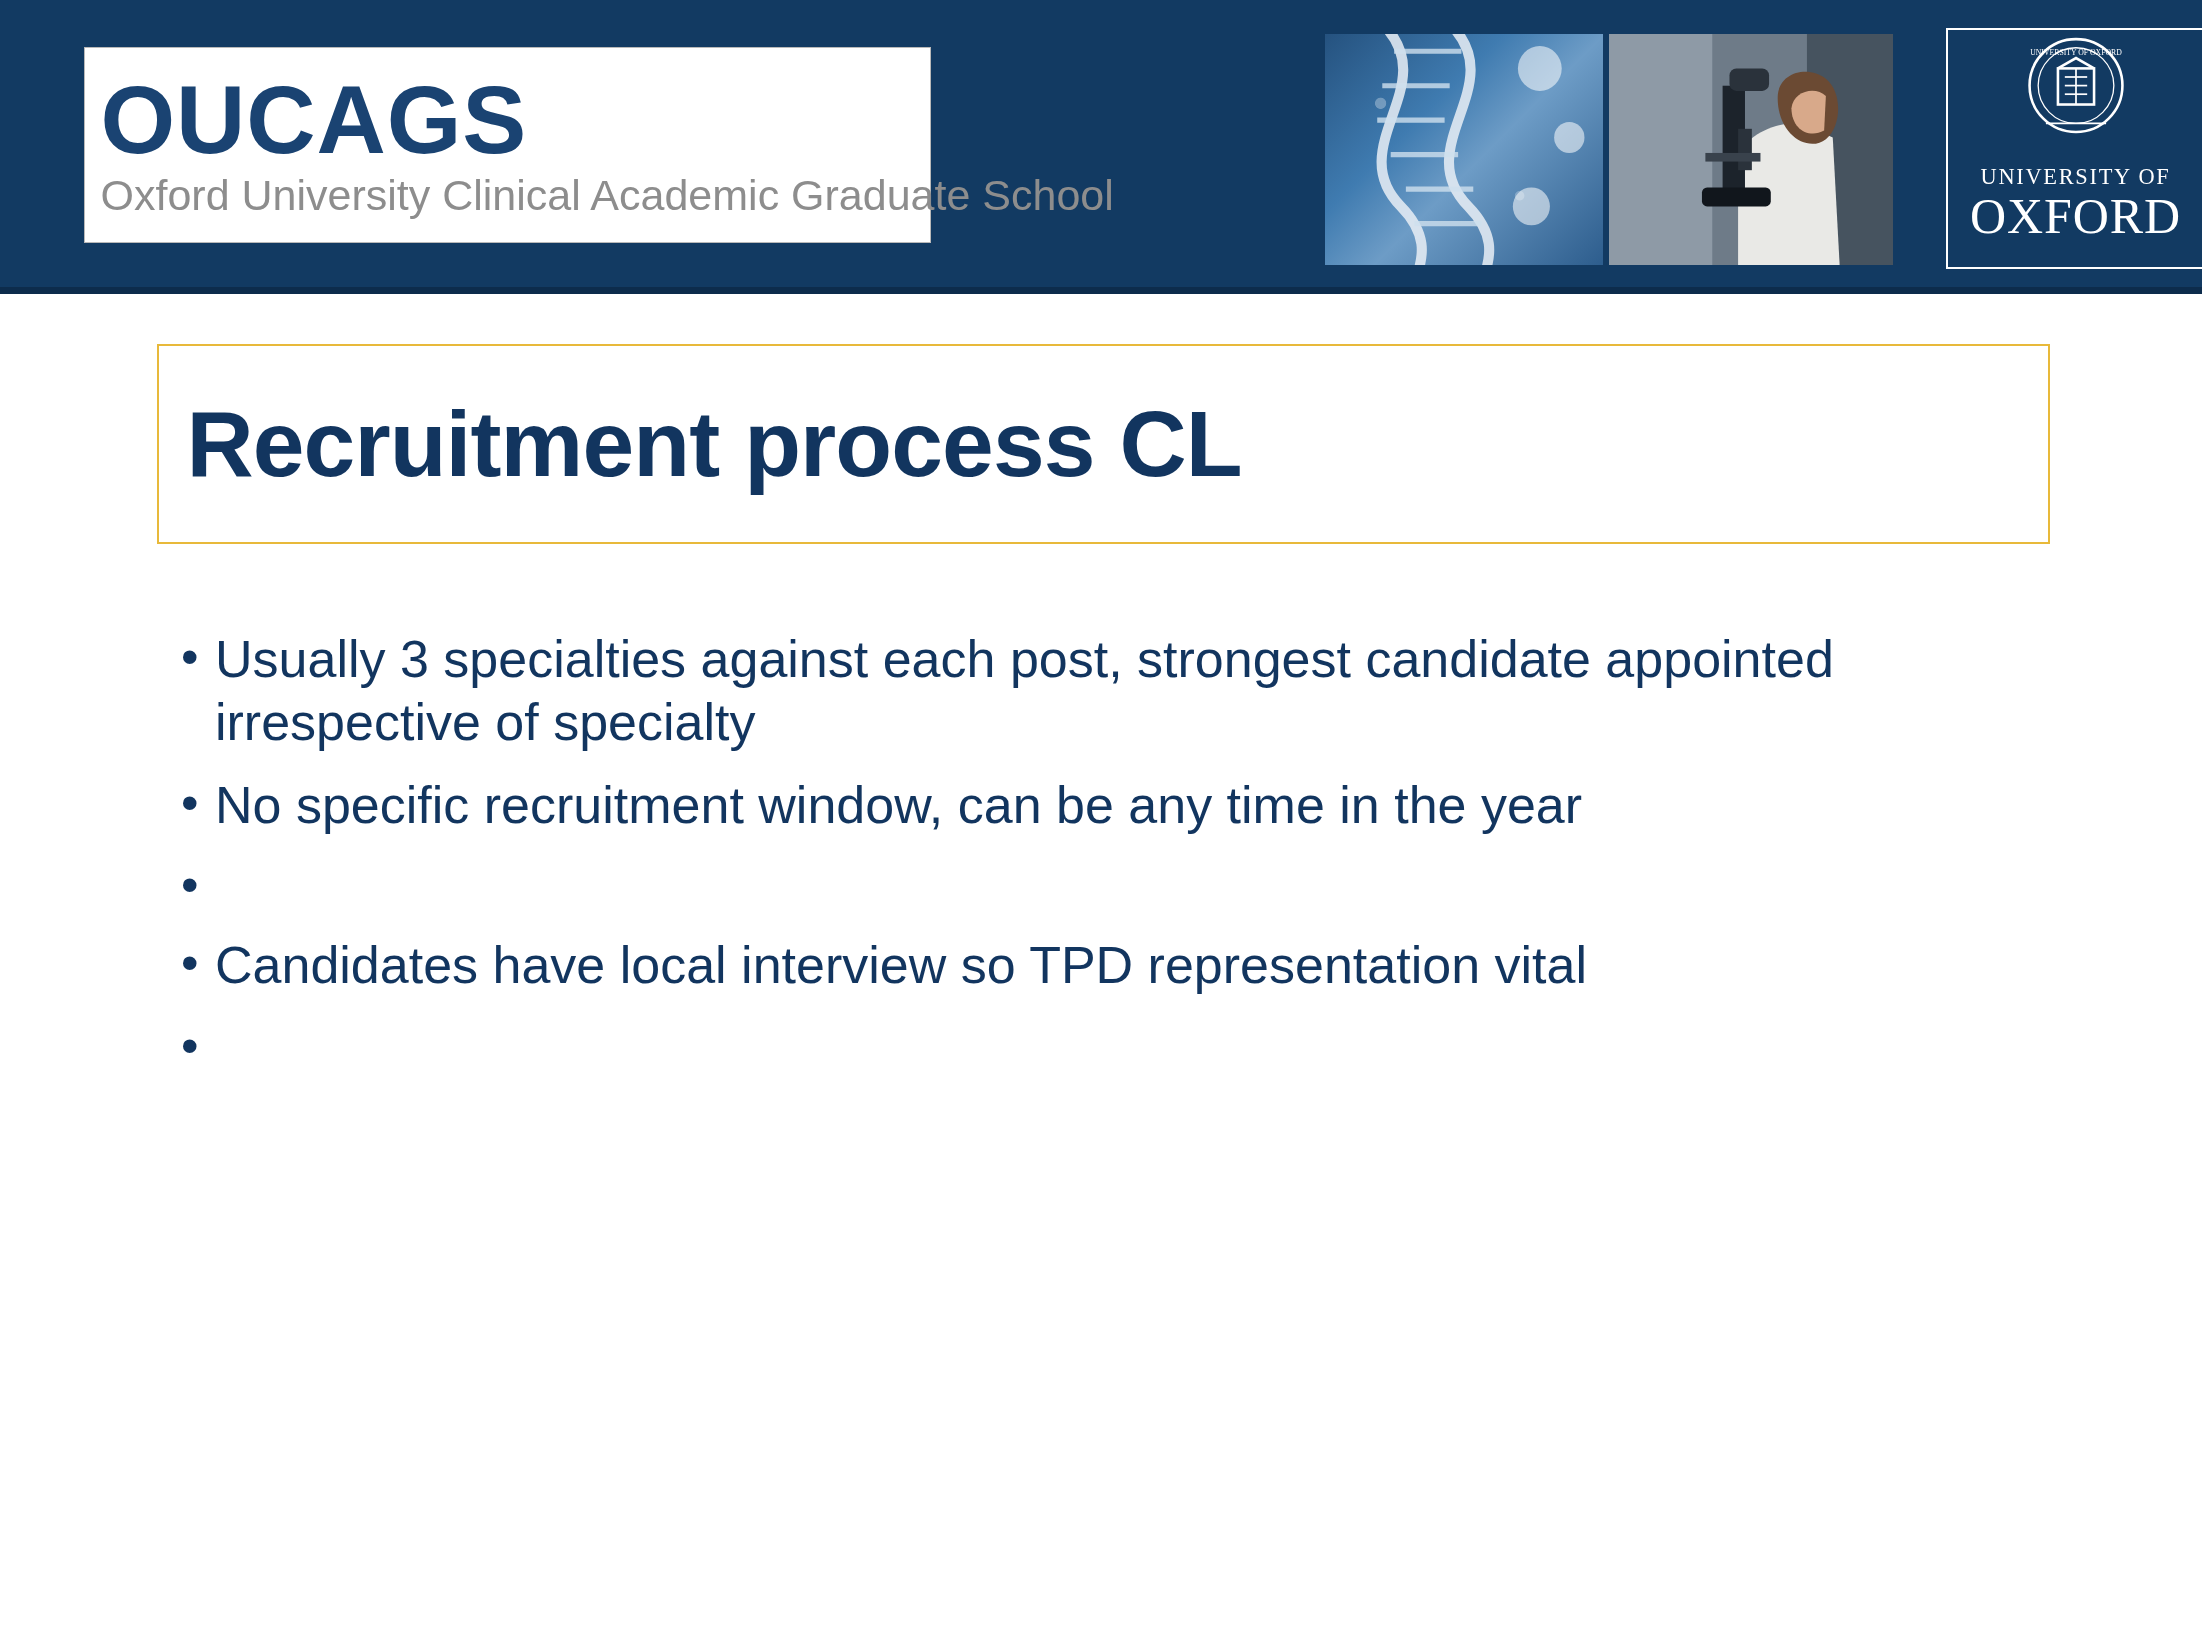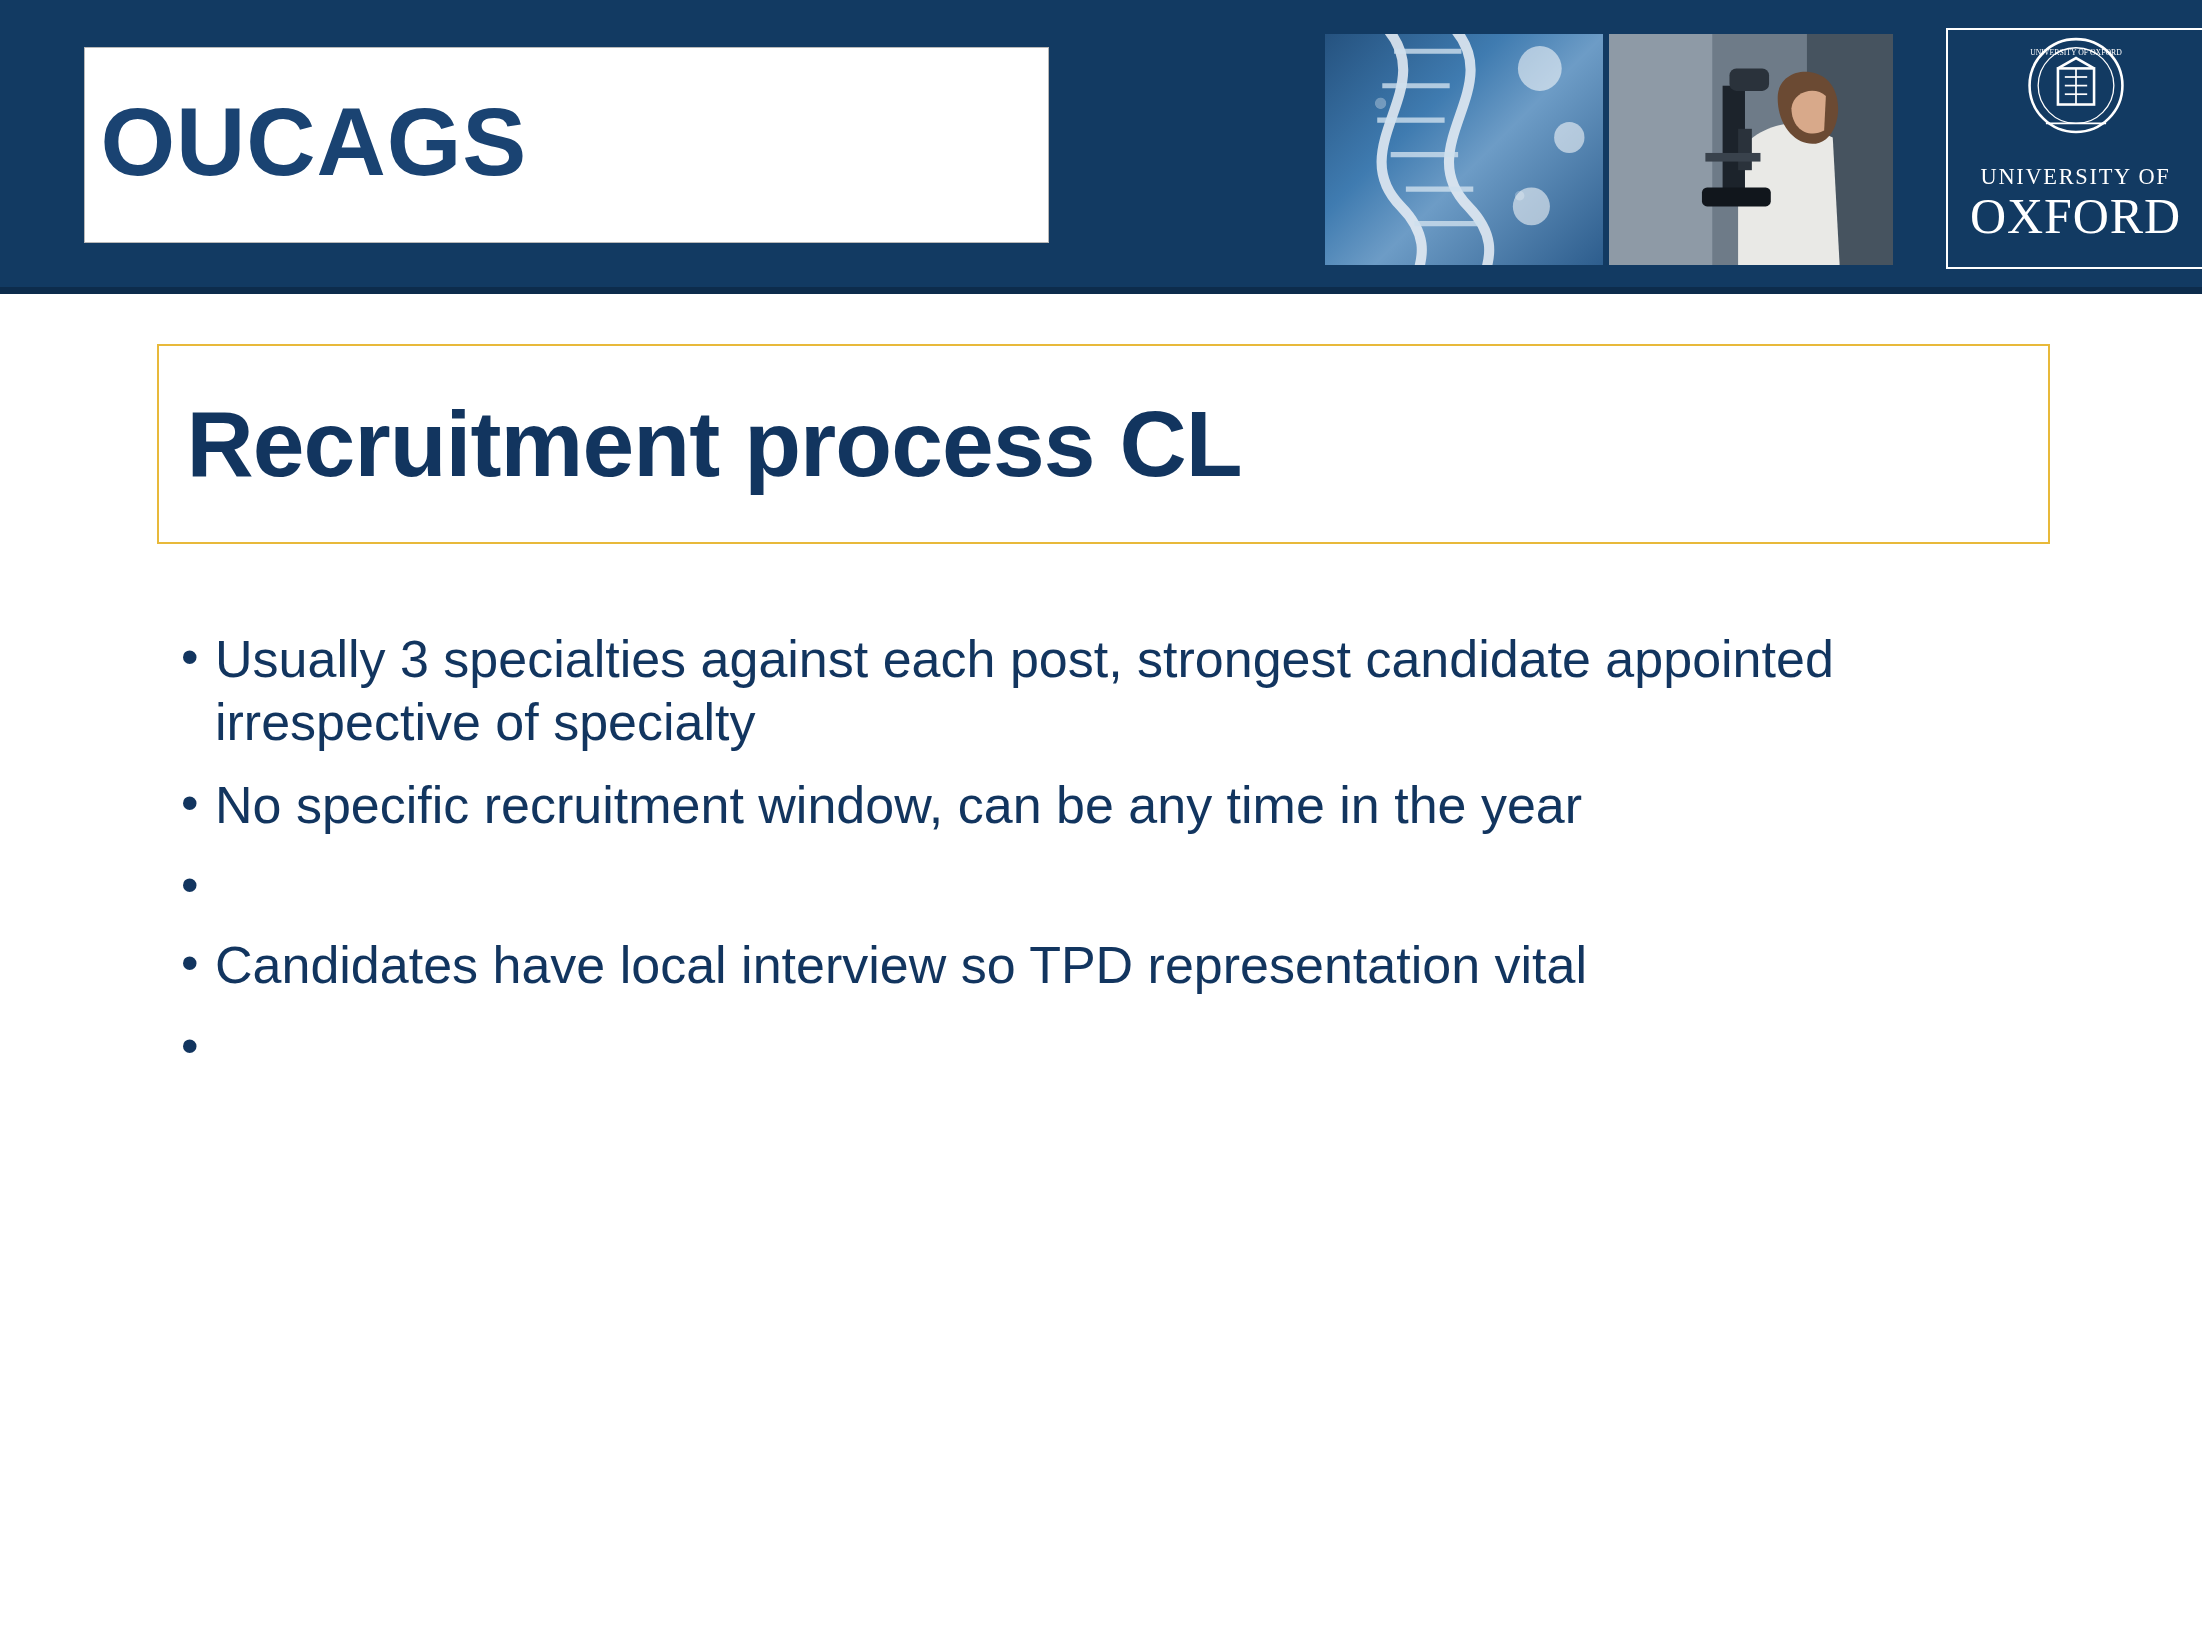--- a/index.html
+++ b/index.html
@@ -32,21 +32,21 @@
     width: 2203px;
     height: 6.9px;
     background: #0d2c4c;
   }
 
   
   .oucags-logo {
     position: absolute;
     left: 84px;
     top: 47px;
-    width: 965px;
+    width: 847px;
     height: 196px;
     background: #ffffff;
     border: 1.7px solid #b9b9b9;
     box-sizing: border-box;
     display: flex;
     flex-direction: column;
     justify-content: center;
     padding-left: 15.5px;
   }
   .oucags-main {
@@ -193,20 +193,21 @@
   }
 </style>
 </head>
 <body>
 
 <div class="header-band"></div>
 <div class="header-band-underline"></div>
 
 <div class="oucags-logo">
   <div class="oucags-main">OUCAGS</div>
+  <div class="oucags-sub">Oxford University Clinical Academic Graduate School</div>
 </div>
 
 <div class="photo-strip">
   <div class="photo photo-dna">
     <svg class="dna-helix" viewBox="0 0 330 268" preserveAspectRatio="none">
       <g stroke="#e9eff6" stroke-width="12" fill="none" opacity="0.85">
         <path d="M70 -10 C 140 60, 20 130, 90 200 C 130 240, 110 270, 110 280"></path>
         <path d="M150 -10 C 220 60, 100 130, 170 200 C 210 240, 190 270, 190 280"></path>
       </g>
       <g stroke="#cfe0ee" stroke-width="6" opacity="0.8">

